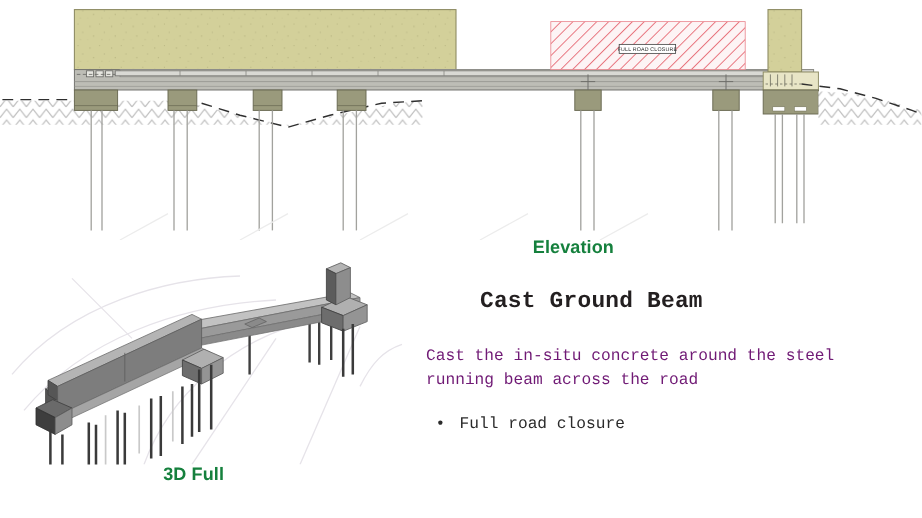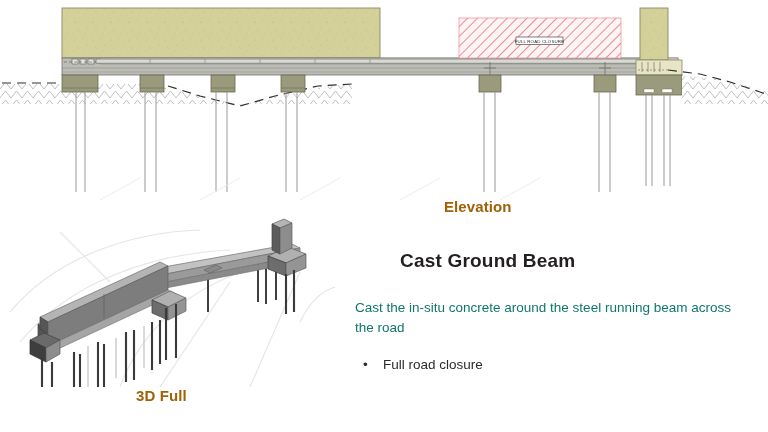--- a/index.html
+++ b/index.html
@@ -37,50 +37,51 @@
     width: 340px;
     height: 175px;
   }
 
   
   .caption {
     position: absolute;
     font-weight: bold;
     font-size: 15px;
     letter-spacing: 0.1px;
-    color: #a16207;
+    color: #15803d;
     white-space: nowrap;
   }
   #caption-elevation {
     left: 444px;
     top: 198px;
   }
   #caption-3dview {
     left: 136px;
     top: 387px;
   }
 
   
   #text-panel {
     position: absolute;
     left: 355px;
-    top: 250px;
+    top: 240px;
     width: 405px;
+    font-family: Liberation Mono, monospace;
   }
   #panel-title {
     font-size: 19px;
     font-weight: bold;
     color: #231f20;
     margin: 0 0 26px 45px;
     letter-spacing: 0.2px;
   }
   #panel-body {
     font-size: 13.5px;
     line-height: 1.45;
-    color: #0f766e;
+    color: #701a75;
     margin: 0 0 18px 0;
     max-width: 385px;
   }
   #panel-bullets {
     list-style: none;
     margin: 0;
     padding: 0;
   }
   #panel-bullets li {
     font-size: 13.5px;

